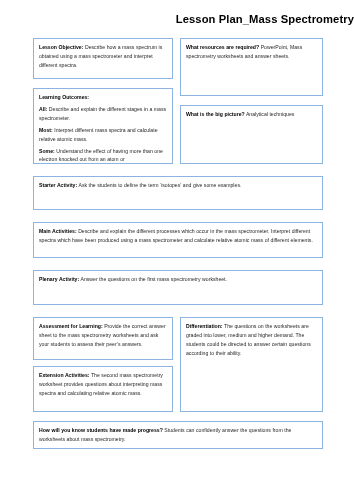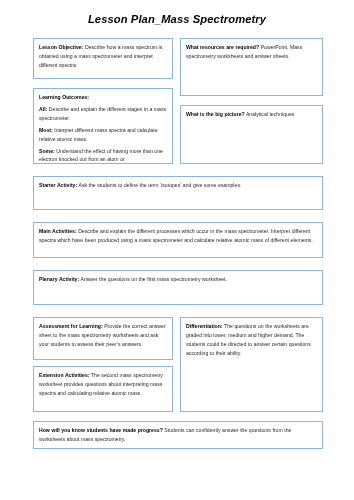--- a/index.html
+++ b/index.html
@@ -18,26 +18,25 @@
     width: 354px;
     height: 500px;
     background: #ffffff;
     box-sizing: border-box;
   }
   .doc-title {
     position: absolute;
     left: 0;
     top: 13px;
     width: 354px;
-    text-align: center;
+    text-align: right;
     font-size: 11.2px;
     font-weight: bold;
     color: #000000;
     letter-spacing: 0.1px;
-    font-style: italic;
   }
   .box {
     position: absolute;
     box-sizing: border-box;
     border: 1px solid #8db3e2;
     background: #ffffff;
     padding: 4px 5px 3px 5px;
     overflow: hidden;
   }
   .box p {

